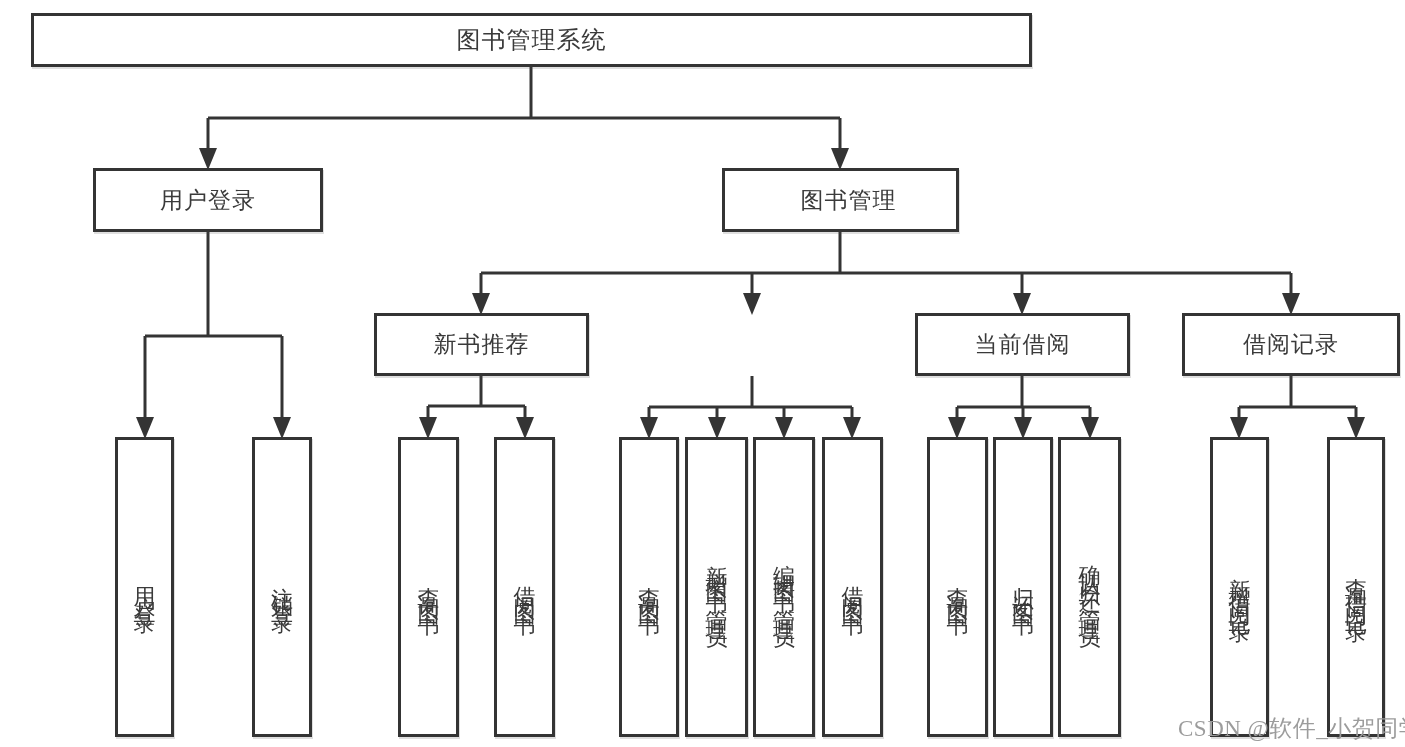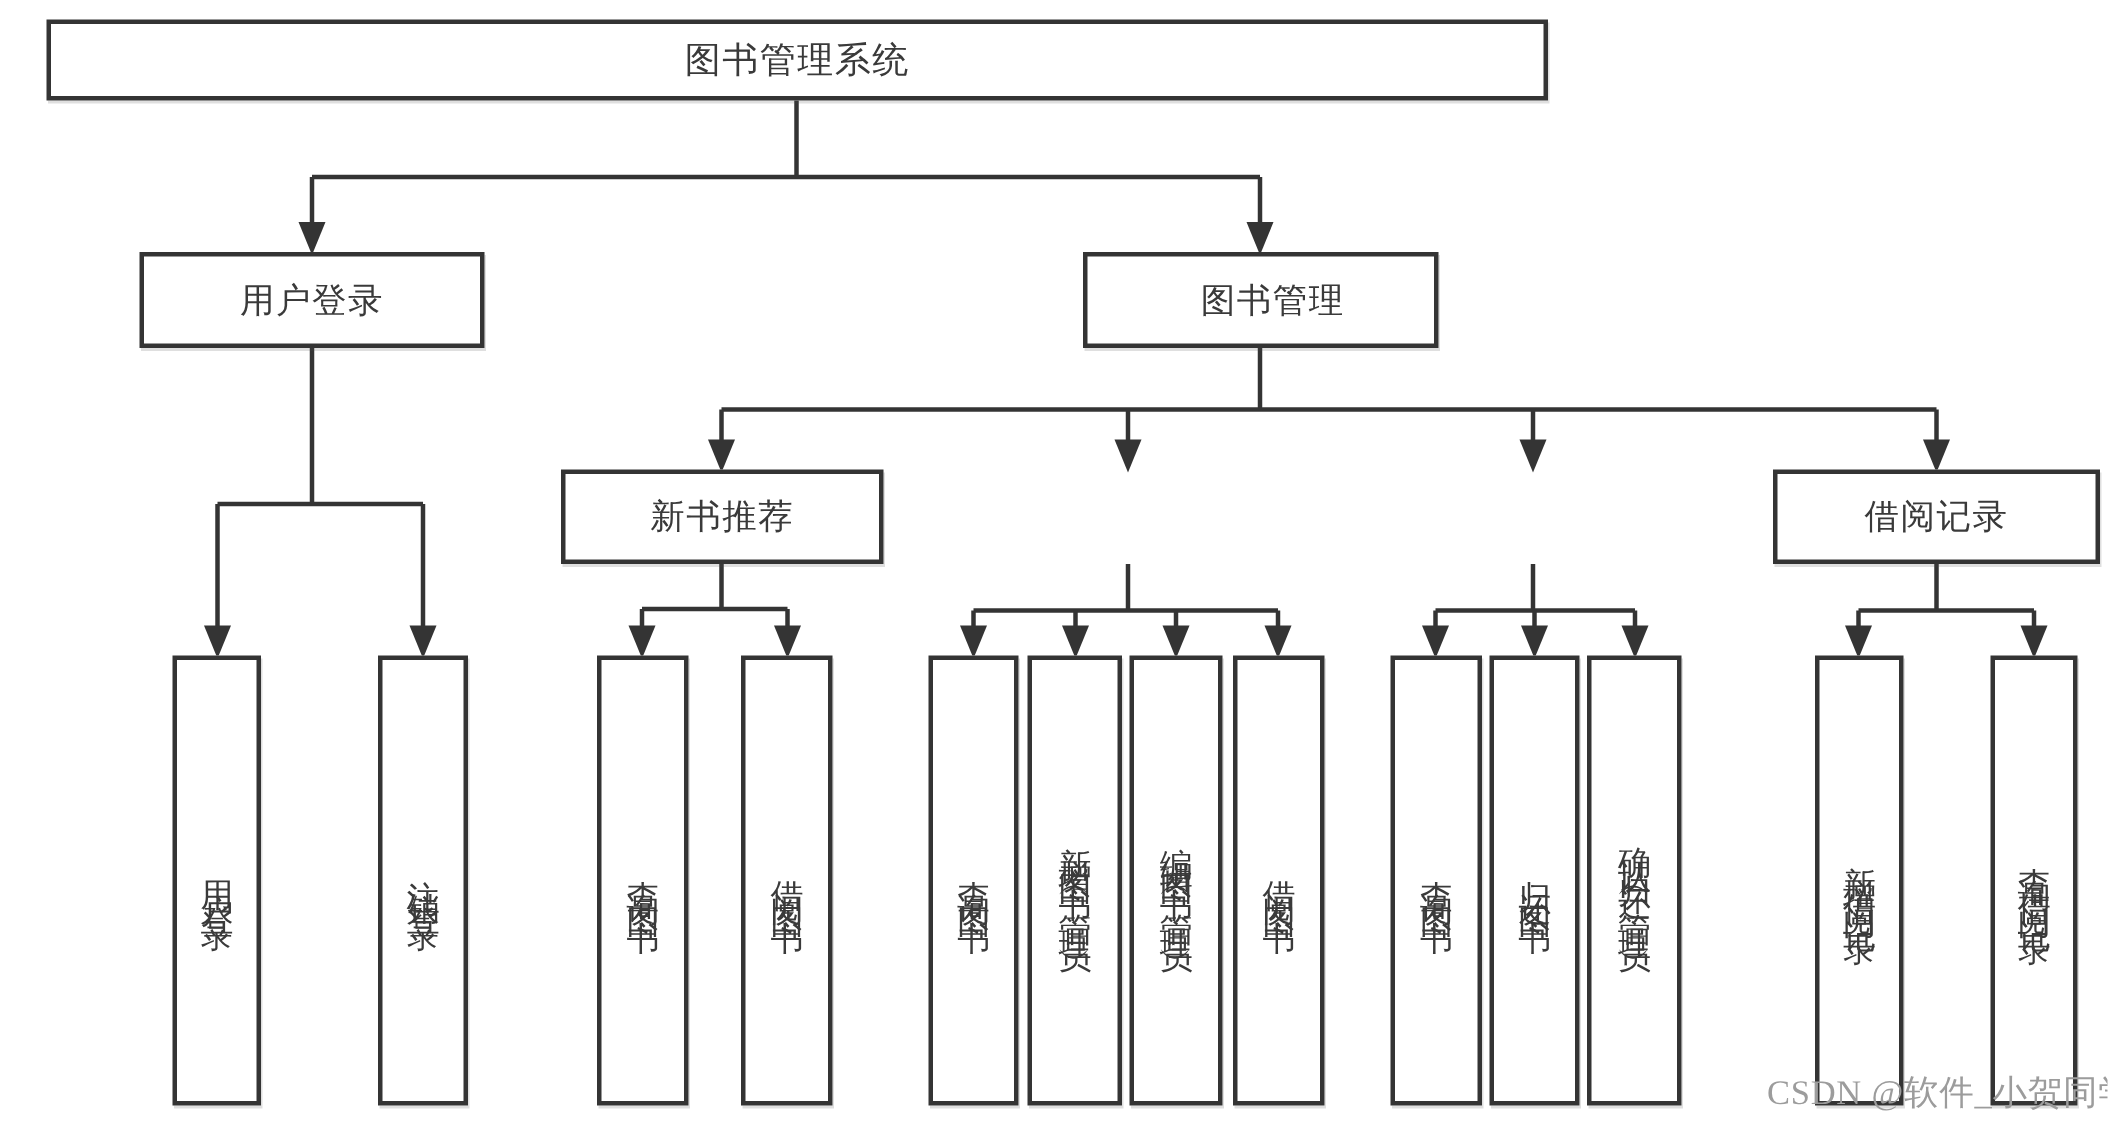--- a/index.html
+++ b/index.html
@@ -142,20 +142,21 @@
       <polygon points="1337,417 1355,417 1346,439"></polygon>
     </g>
   </svg>
 
   <div class="node hbox rootbox n-root">图书管理系统</div>
 
   <div class="node hbox n-l2-a">用户登录</div>
   <div class="node hbox n-l2-b">图书管理</div>
 
   <div class="node hbox n-l3-a">新书推荐</div>
+  <div class="node hbox n-l3-c">当前借阅</div>
   <div class="node hbox n-l3-d">借阅记录</div>
 
   <div class="node vbox leaf n-leaf-1">用户登录</div>
   <div class="node vbox leaf n-leaf-2">注销登录</div>
 
   <div class="node vbox leaf n-leaf-3">查询图书</div>
   <div class="node vbox leaf n-leaf-4">借阅图书</div>
 
   <div class="node vbox leaf n-leaf-5">查询图书</div>
   <div class="node vbox leaf n-leaf-6">新增图书（管理员）</div>

